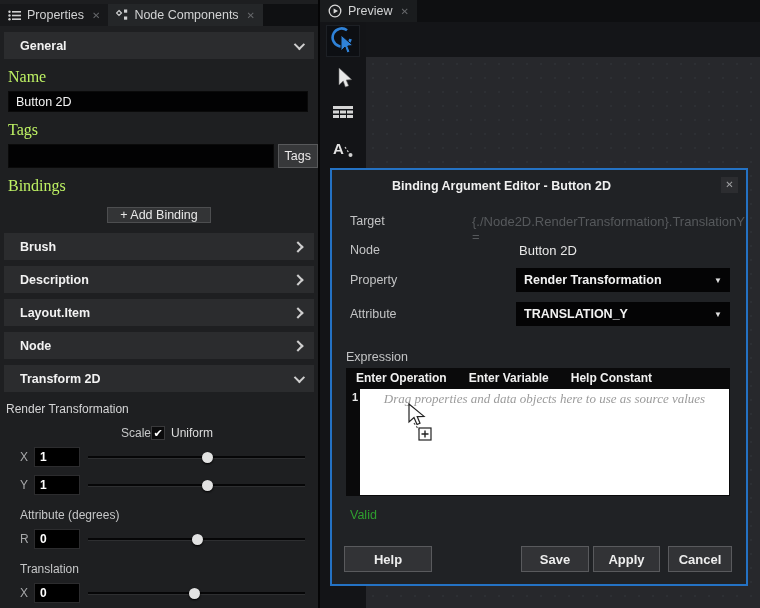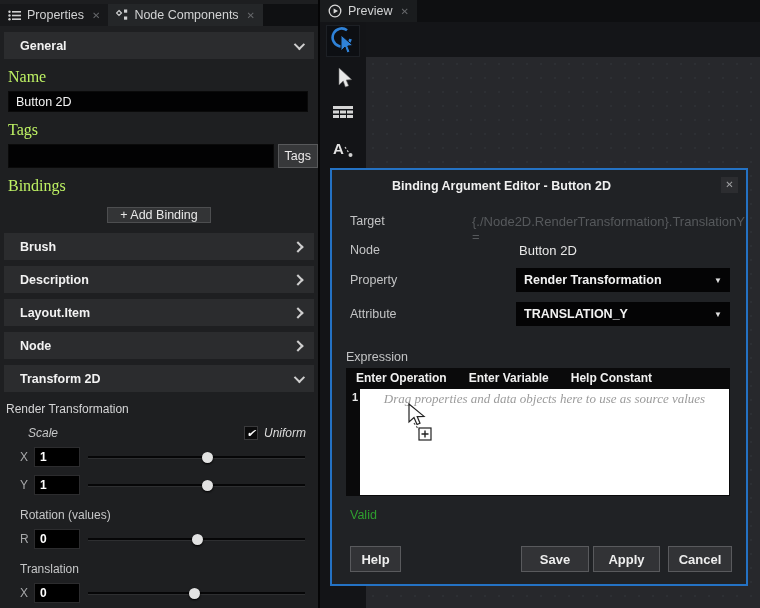--- a/index.html
+++ b/index.html
@@ -34,22 +34,22 @@
   .tags-row .txt-input { margin-left:0; width:268px; height:24px; }
   .sm-btn { height:24px; background:#37383a; border:1px solid #58595b; color:#eceaea;
     font-size:12.5px; padding:0 6px; font-family:"Liberation Sans", sans-serif; }
   .add-binding-wrap { text-align:center; margin-top:10px; }
   .add-btn { height:16px; background:#333436; border:1px solid #4d4e50; color:#e8e8e8;
     font-size:12.5px; padding:0 12px; font-family:"Liberation Sans", sans-serif; }
   .sections { margin-top:10px; }
 
   .rt-title { margin:10px 0 0 6px; font-size:12px; color:#d5d5d6; }
   .row-label { margin:12px 0 0 20px; font-size:12px; color:#c6c7c8; }
-  .scale-head { display:flex; justify-content:space-between; align-items:center;
-    margin:10px 12px 0 28px;font-style:italic; }
+  .scale-head { display:flex; justify-content:center; align-items:center;
+    margin:10px 12px 0 28px; }
   .uniform { display:flex; align-items:center; gap:6px; font-size:12px; color:#dddddd; }
   .cbox { width:14px; height:14px; background:#0b0b0c; border:1px solid #3a3a3c;
     color:#ffffff; font-size:11px; line-height:13px; text-align:center; }
 
   .srow { display:flex; align-items:center; margin:6px 13px 0 20px; height:22px; }
   .srow .axis { width:14px; font-size:12px; color:#a7a8aa; }
   .num-input { width:46px; height:20px; background:#000; border:1px solid #2c2c2e;
     color:#fff; font-weight:bold; font-size:12px; padding:0 5px;
     font-family:"Liberation Sans", sans-serif; }
   .slider { position:relative; flex:1; height:22px; margin-left:8px; }
@@ -96,21 +96,21 @@
     font-size:11px; font-weight:bold; text-align:right; padding:2px 2px 0 0; }
   .editor-white { position:absolute; left:14px; right:1px; top:0; bottom:1px; background:#ffffff;text-align:center; }
   .ph { display:block; padding:2px 6px 0 6px; font-size:13px; font-style:italic; color:#9b9b9b;
     font-family:"Liberation Serif", serif; }
   .dragcur { position:absolute; left:46px; top:14px; }
 
   .valid { position:absolute; left:18px; top:338px; font-size:12.5px; color:#2f9e2f; }
   .dlg-btn { position:absolute; top:376px; height:26px; background:#323336;
     border:1px solid #595a5d; color:#eeeeee; font-size:13px; font-weight:bold;
     font-family:"Liberation Sans", sans-serif; }
-  .btn-help   { left:18px;  width:51px; }
+  .btn-help   { left:12px;  width:88px; }
   .btn-save   { left:189px; width:68px; }
   .btn-apply  { left:261px; width:67px; }
   .btn-cancel { left:336px; width:64px; }
 </style>
 </head>
 <body>
 
 <div class="app">
 
   <div class="left-panel">
@@ -202,21 +202,21 @@
     </div>
     <div class="srow">
       <span class="axis">Y</span>
       <input class="num-input" type="text" value="1" style="">
       <span class="slider">
         <span class="track"></span>
         <span class="handle" style="left: calc(55% - 5px);"></span>
       </span>
     </div>
 
-    <div class="row-label">Rotation (values)</div>
+    <div class="row-label">Attribute (degrees)</div>
     <div class="srow">
       <span class="axis">R</span>
       <input class="num-input" type="text" value="0" style="">
       <span class="slider">
         <span class="track"></span>
         <span class="handle" style="left: calc(50% - 5px);"></span>
       </span>
     </div>
 
     <div class="row-label">Translation</div>

